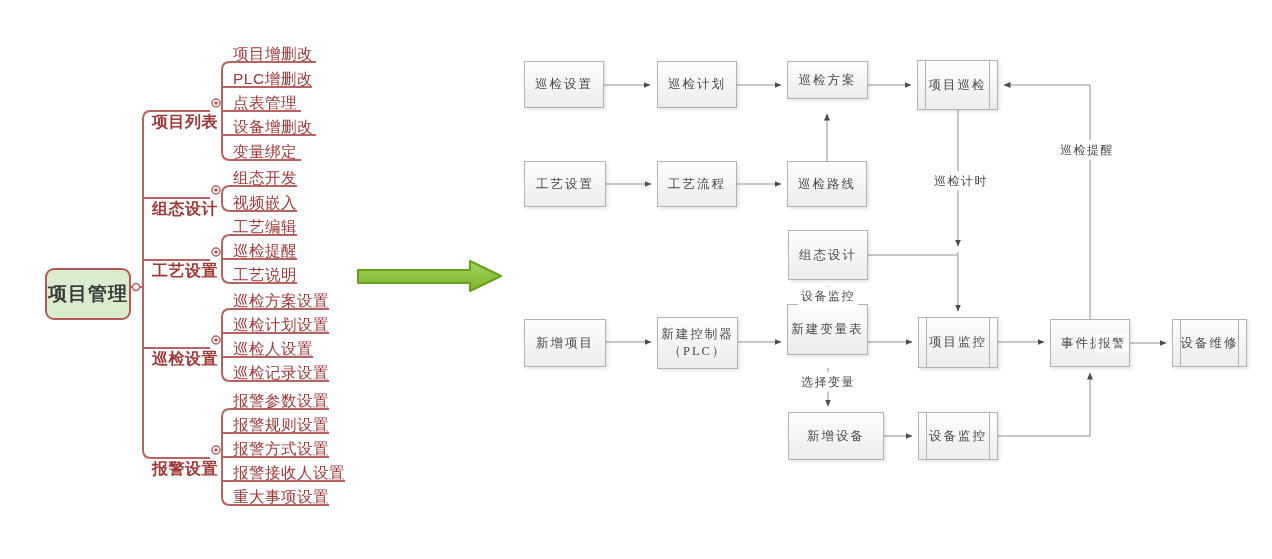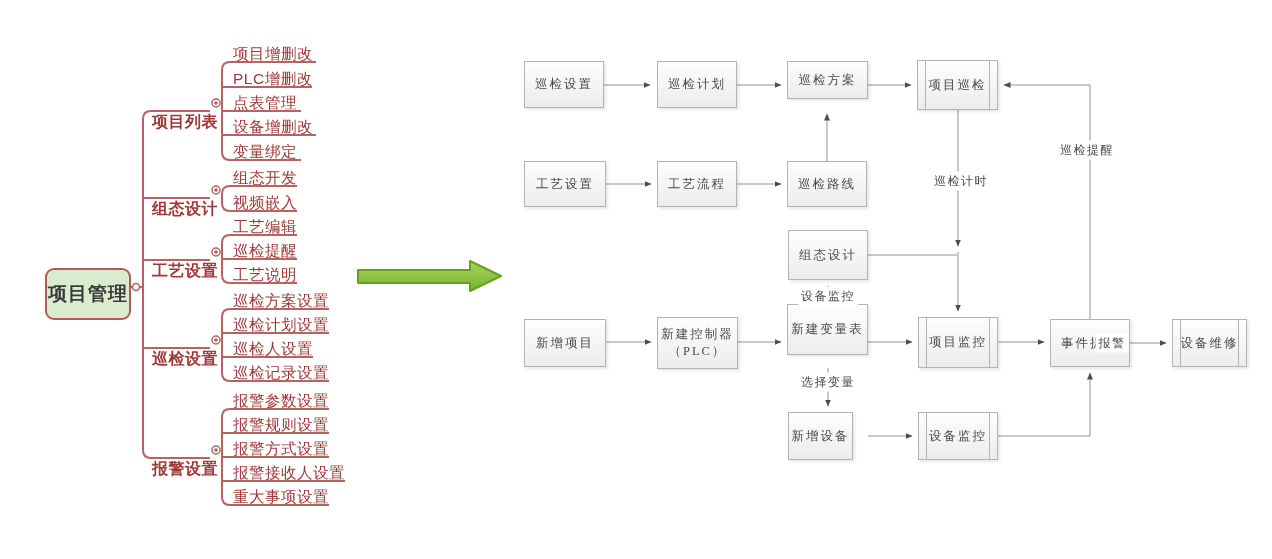--- a/index.html
+++ b/index.html
@@ -159,21 +159,21 @@
   <div class="fc-node" style="left:524px;top:319px;width:82px;height:48px">新增项目</div>
   <div class="fc-node" style="left:657px;top:317px;width:81px;height:52px">
     <span>新建控制器</span>
     <span>（PLC）</span>
   </div>
   <div class="fc-node" style="left:787px;top:304px;width:81px;height:51px">新建变量表</div>
   <div class="fc-node proc" style="left:918px;top:317px;width:80px;height:51px">项目监控</div>
   <div class="fc-node" style="left:1050px;top:319px;width:80px;height:48px">事件提醒</div>
   <div class="fc-node proc" style="left:1172px;top:319px;width:75px;height:48px">设备维修</div>
 
-  <div class="fc-node" style="left:788px;top:412px;width:65px;height:48px">新增设备</div>
+  <div class="fc-node" style="left:788px;top:412px;width:96px;height:48px">新增设备</div>
   <div class="fc-node proc" style="left:918px;top:412px;width:80px;height:48px">设备监控</div>
 
   <div class="fc-label" style="left:961px;top:181px">巡检计时</div>
   <div class="fc-label" style="left:1087px;top:150px">巡检提醒</div>
   <div class="fc-label" style="left:828px;top:296px">设备监控</div>
   <div class="fc-label" style="left:828px;top:382px">选择变量</div>
   <div class="fc-label" style="left:1112px;top:343px">报警</div>
 
 </div>
 

